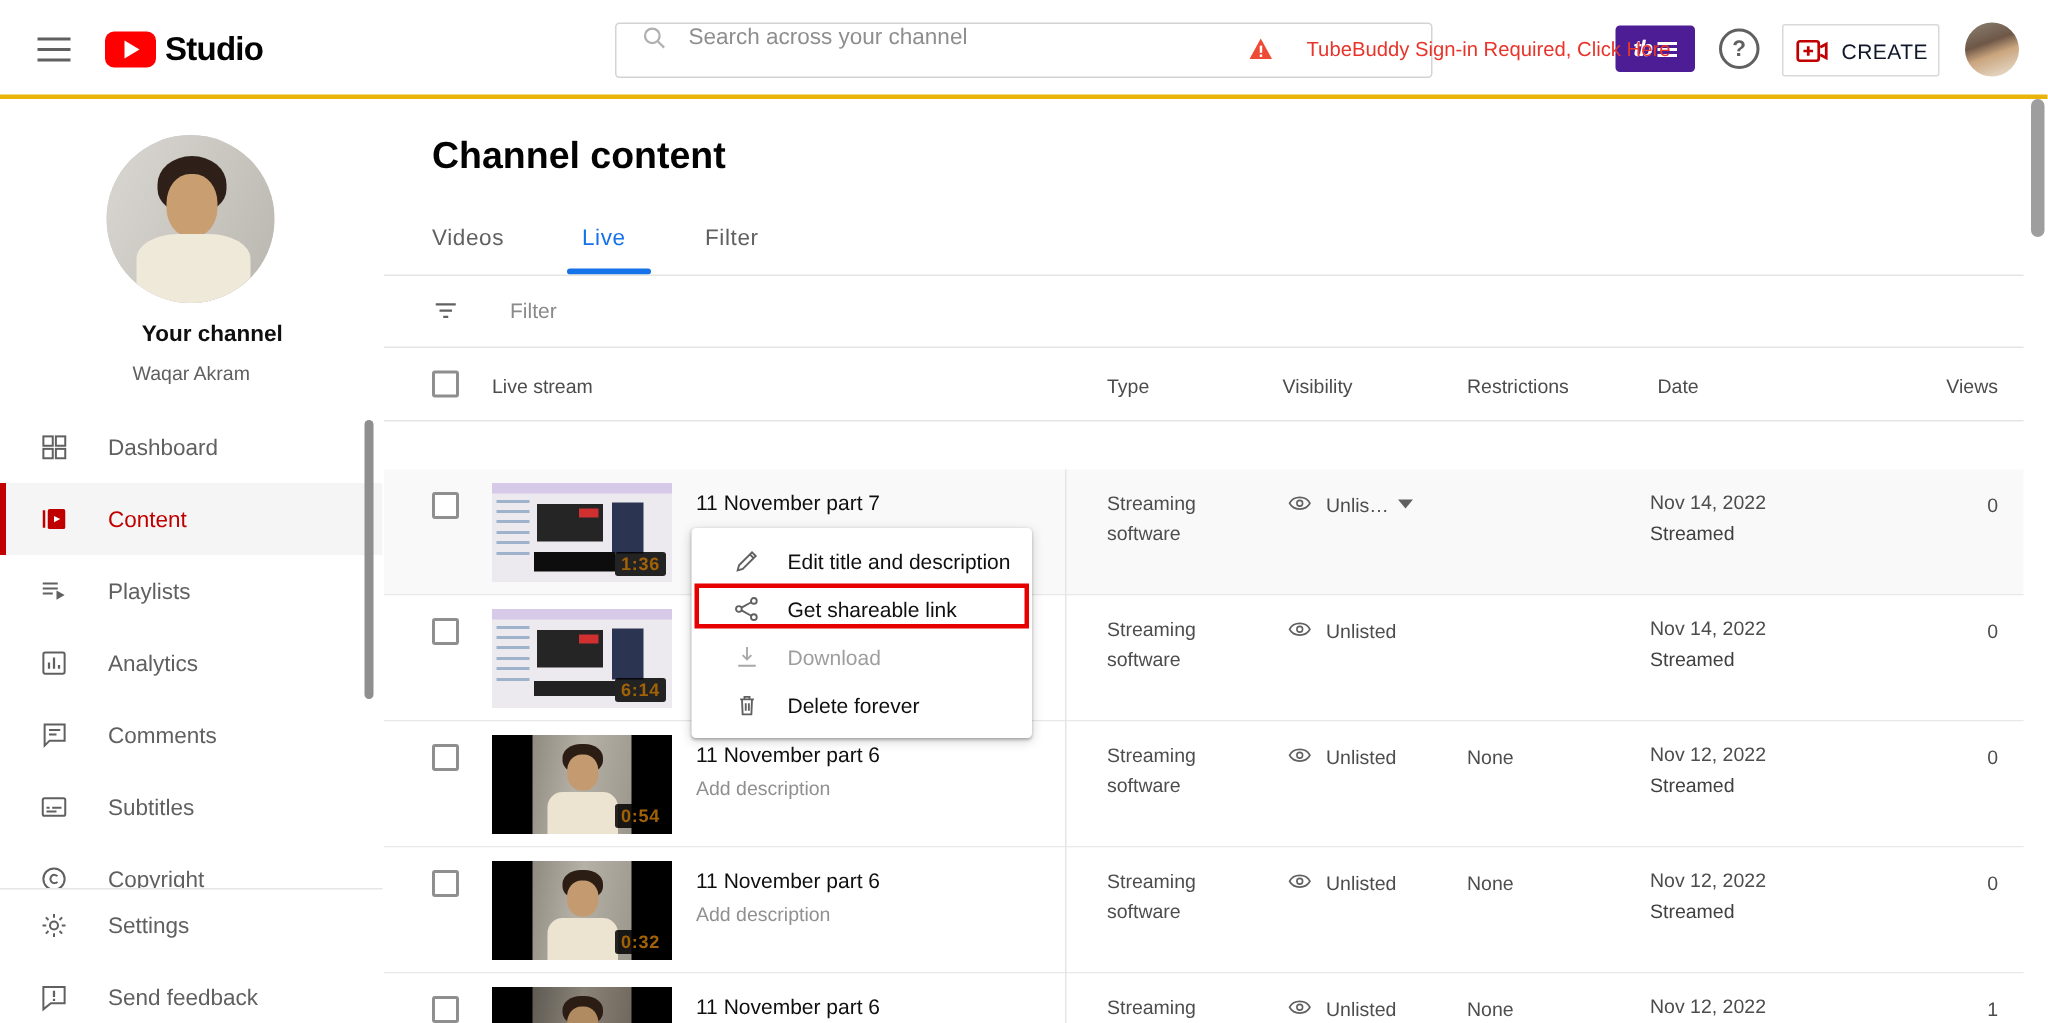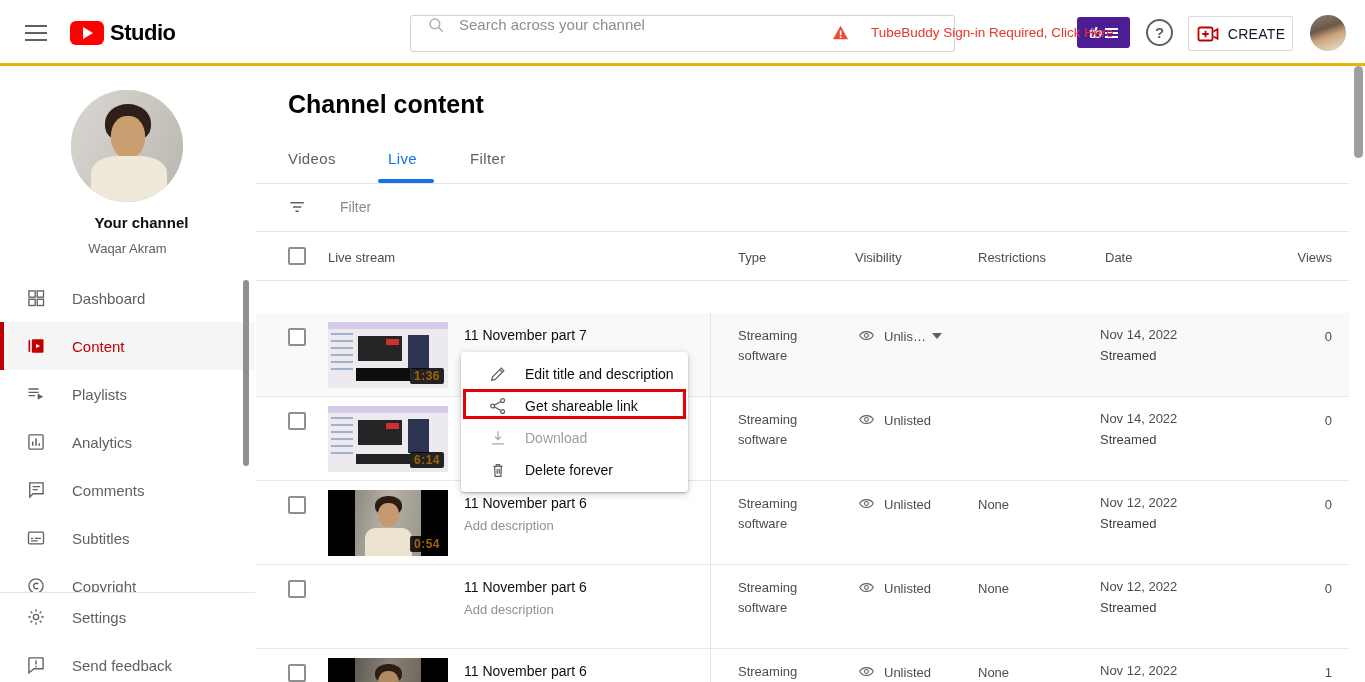--- a/index.html
+++ b/index.html
@@ -380,20 +380,27 @@
       </span>
       <span class="vis-text">Unlisted</span>
       <span class="restr">None</span>
       <span class="date">Nov 12, 2022</span>
       <span class="date-sub">Streamed</span>
       <span class="views">0</span>
     </div>
 
     <div class="row">
       <span class="cb"></span>
+      <div class="thumb selfie">
+        <div class="band"></div>
+          <div class="hair"></div>
+          <div class="face"></div>
+          <div class="shirt"></div>
+        <span class="badge">0:32</span>
+      </div>
       <span class="title">11 November part 6</span>
       <span class="desc">Add description</span>
       <span class="type">Streaming software</span>
       <span class="vis-icon">
         <svg width="17" height="17" viewBox="0 0 24 24">
             <path d="M12 6.5c-4.6 0-8.2 2.9-9.6 5.5 1.4 2.6 5 5.5 9.6 5.5s8.2-2.9 9.6-5.5c-1.4-2.6-5-5.5-9.6-5.5z" fill="none" stroke="#606060" stroke-width="1.5"></path>
             <circle cx="12" cy="12" r="2.7" fill="none" stroke="#606060" stroke-width="1.5"></circle>
           </svg>
       </span>
       <span class="vis-text">Unlisted</span>

